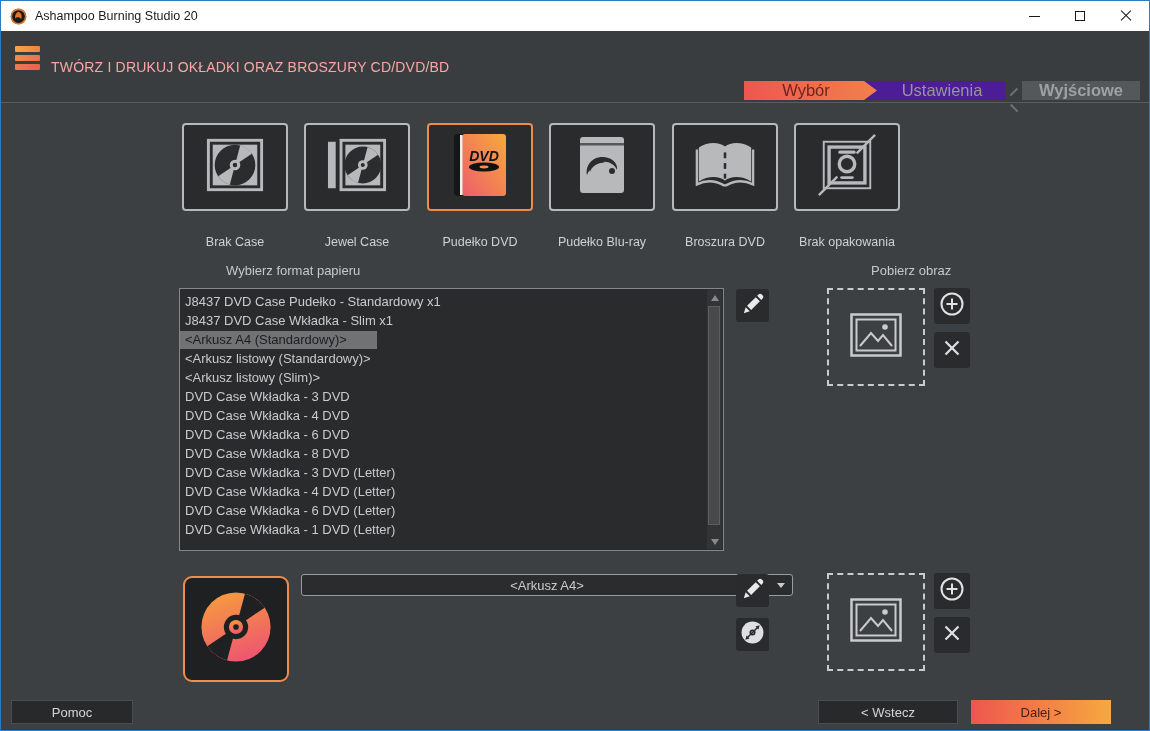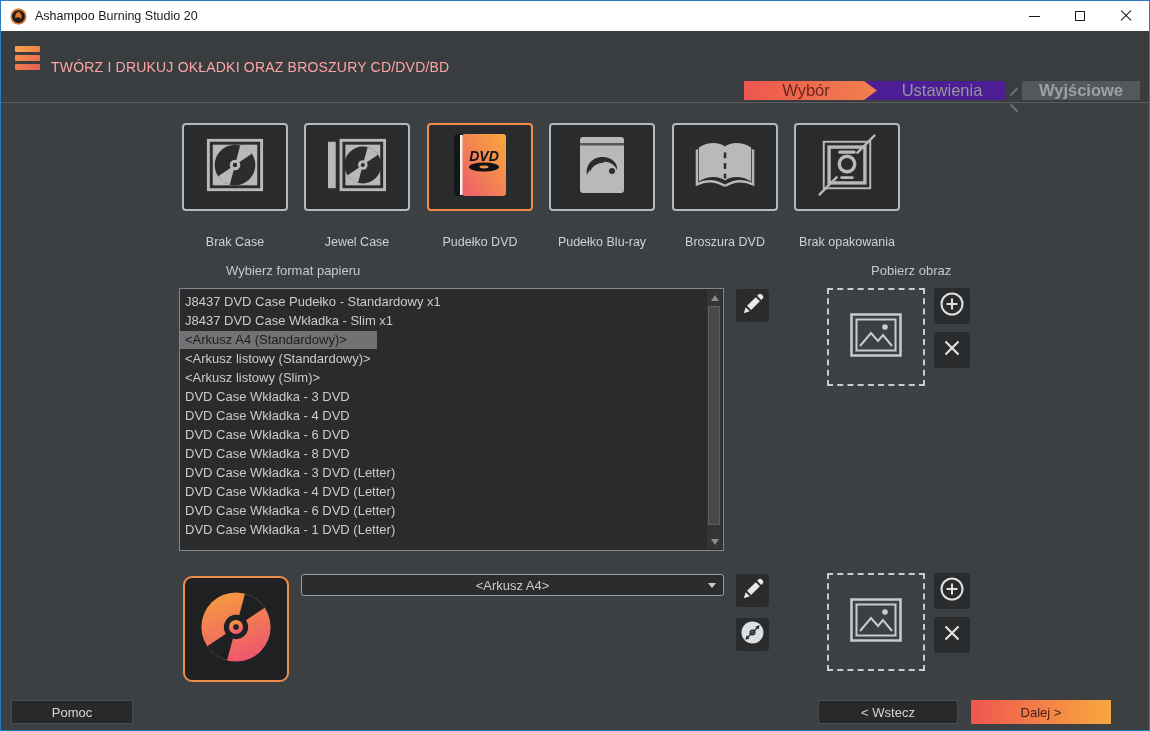--- a/index.html
+++ b/index.html
@@ -75,21 +75,21 @@
     display:flex;align-items:center;justify-content:center;cursor:pointer;}
 
   
   .placeholder{position:absolute;width:98px;height:98px;border:2px dashed #c9cbcd;
     box-sizing:border-box;display:flex;align-items:center;justify-content:center;}
 
   
   .disc-thumb{position:absolute;left:182px;top:575px;width:106px;height:106px;background:#1e2022;
     border:2px solid #ef8d4a;border-radius:9px;box-sizing:border-box;
     display:flex;align-items:center;justify-content:center;cursor:pointer;}
-  .dropdown{position:absolute;left:300px;top:573px;width:423px;height:22px;background:#2a2c2e;
+  .dropdown{position:absolute;left:300px;top:573px;width:492px;height:22px;background:#2a2c2e;
     border:1px solid #9a9c9e;border-radius:3px;box-sizing:border-box;
     display:flex;align-items:center;justify-content:center;font-size:13px;color:#c9cbcd;cursor:pointer;}
   .caret{position:absolute;right:7px;top:8px;width:0;height:0;
     border-left:4.5px solid transparent;border-right:4.5px solid transparent;border-top:5.5px solid #c9cbcd;}
 
   
   .footer-btn{position:absolute;top:699px;height:24px;box-sizing:border-box;
     background:#28292b;border:1px solid #4a4c4e;color:#d4d6d8;font-size:13px;
     display:flex;align-items:center;justify-content:center;cursor:pointer;}
   .btn-next{background:linear-gradient(90deg,#ee564f,#f7a83f);border:none;color:#432018;}

